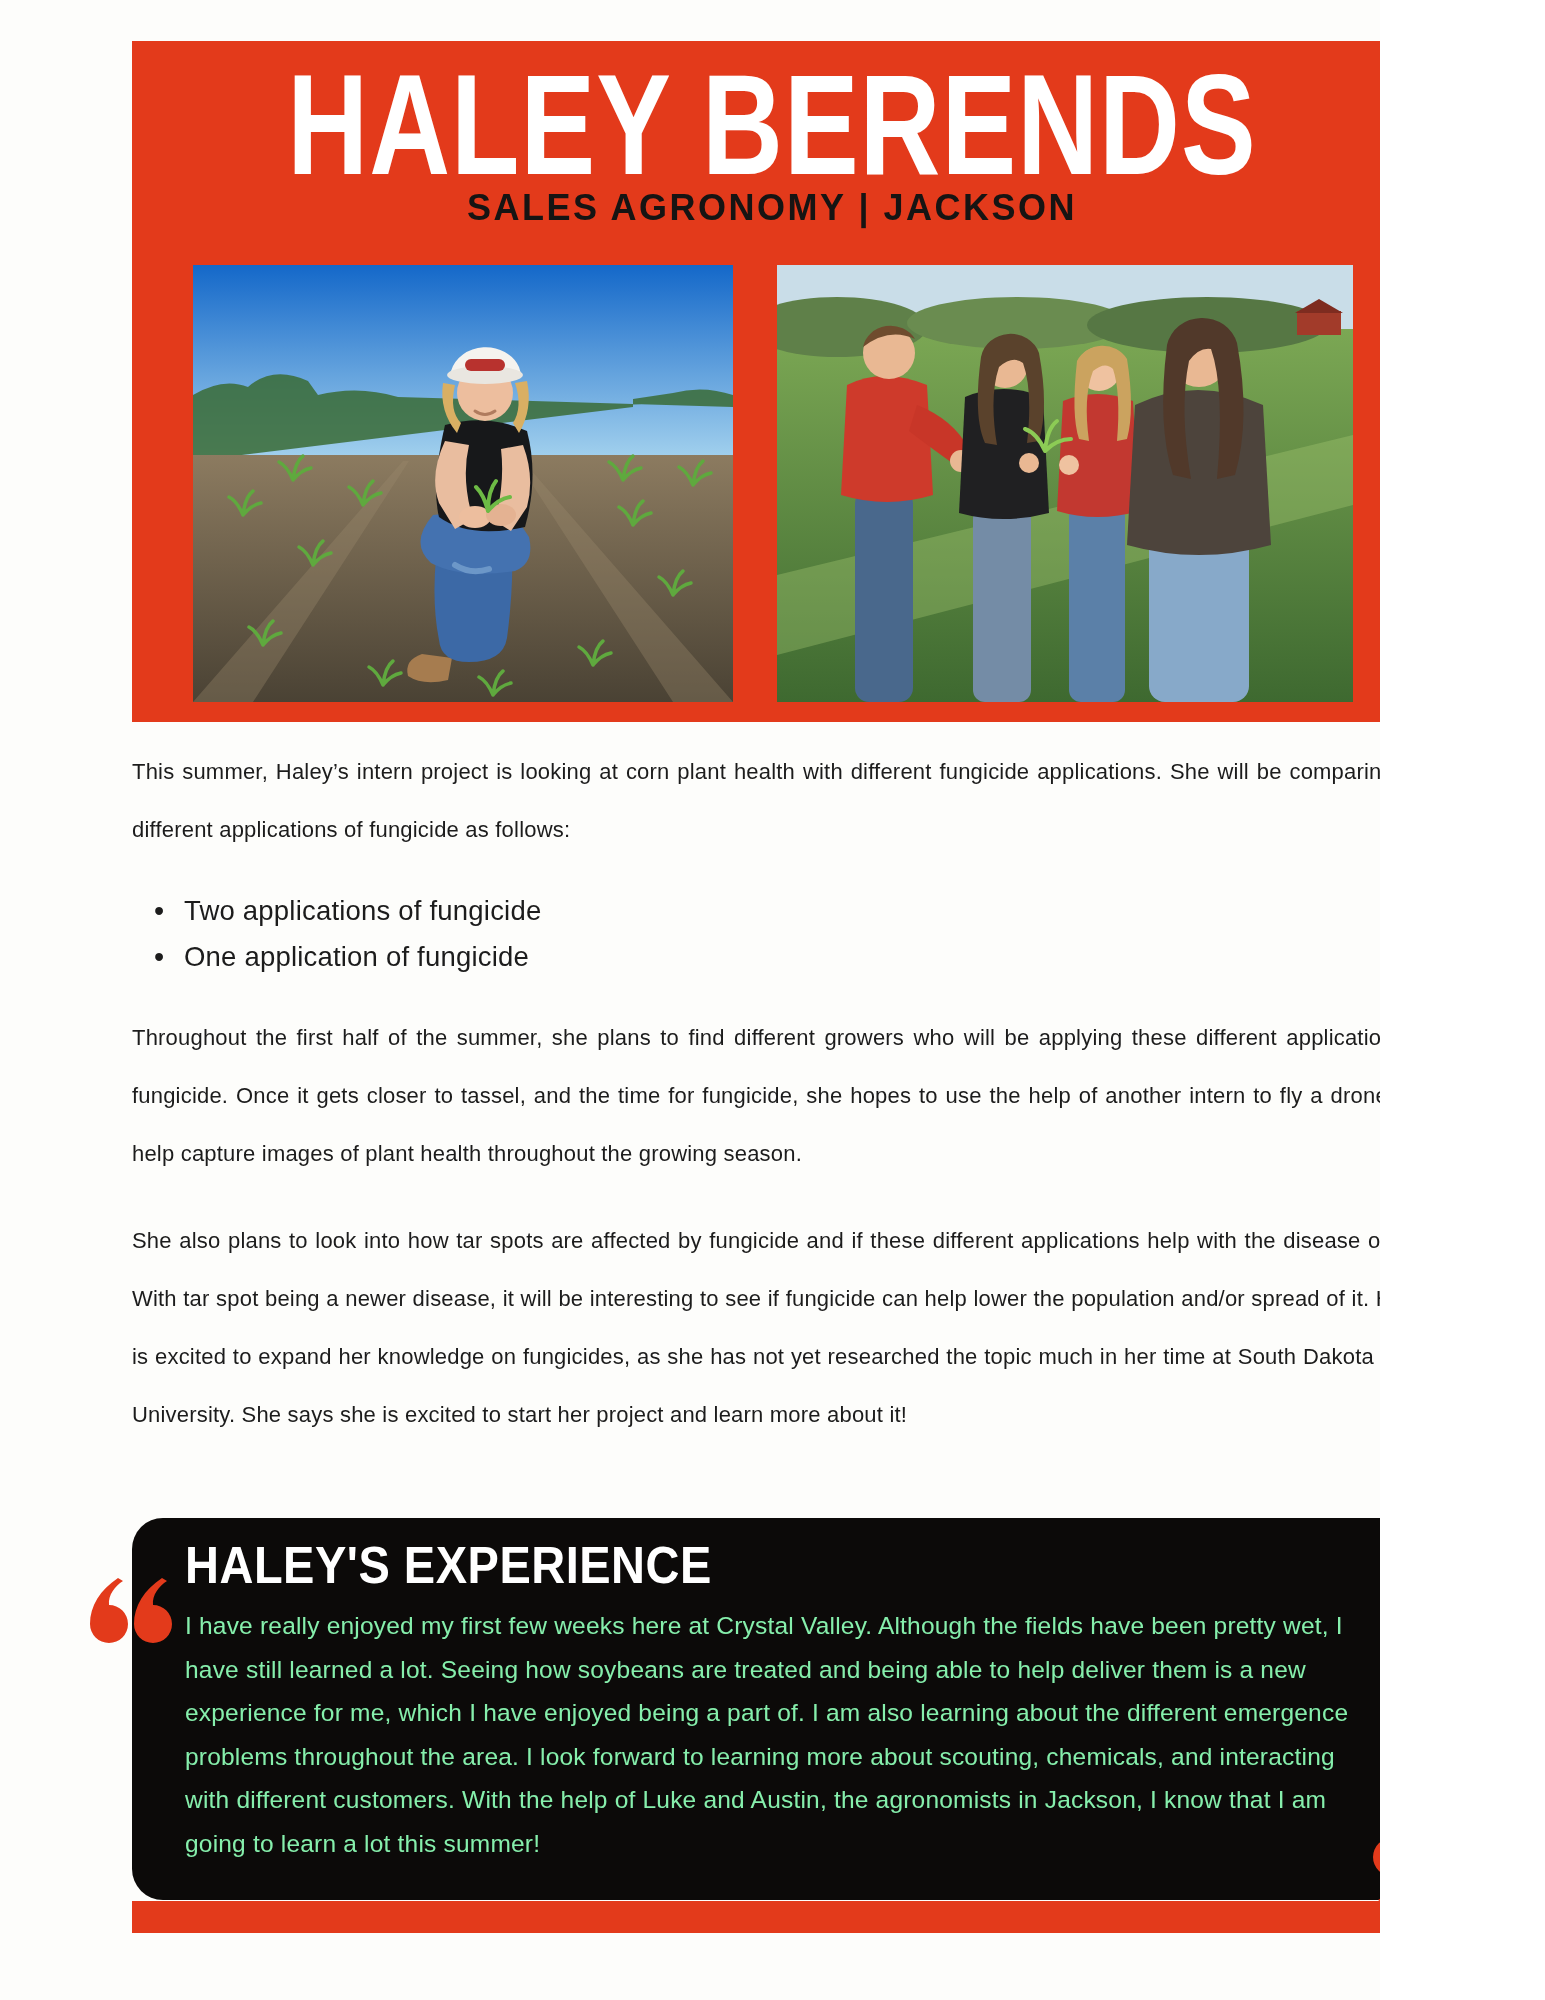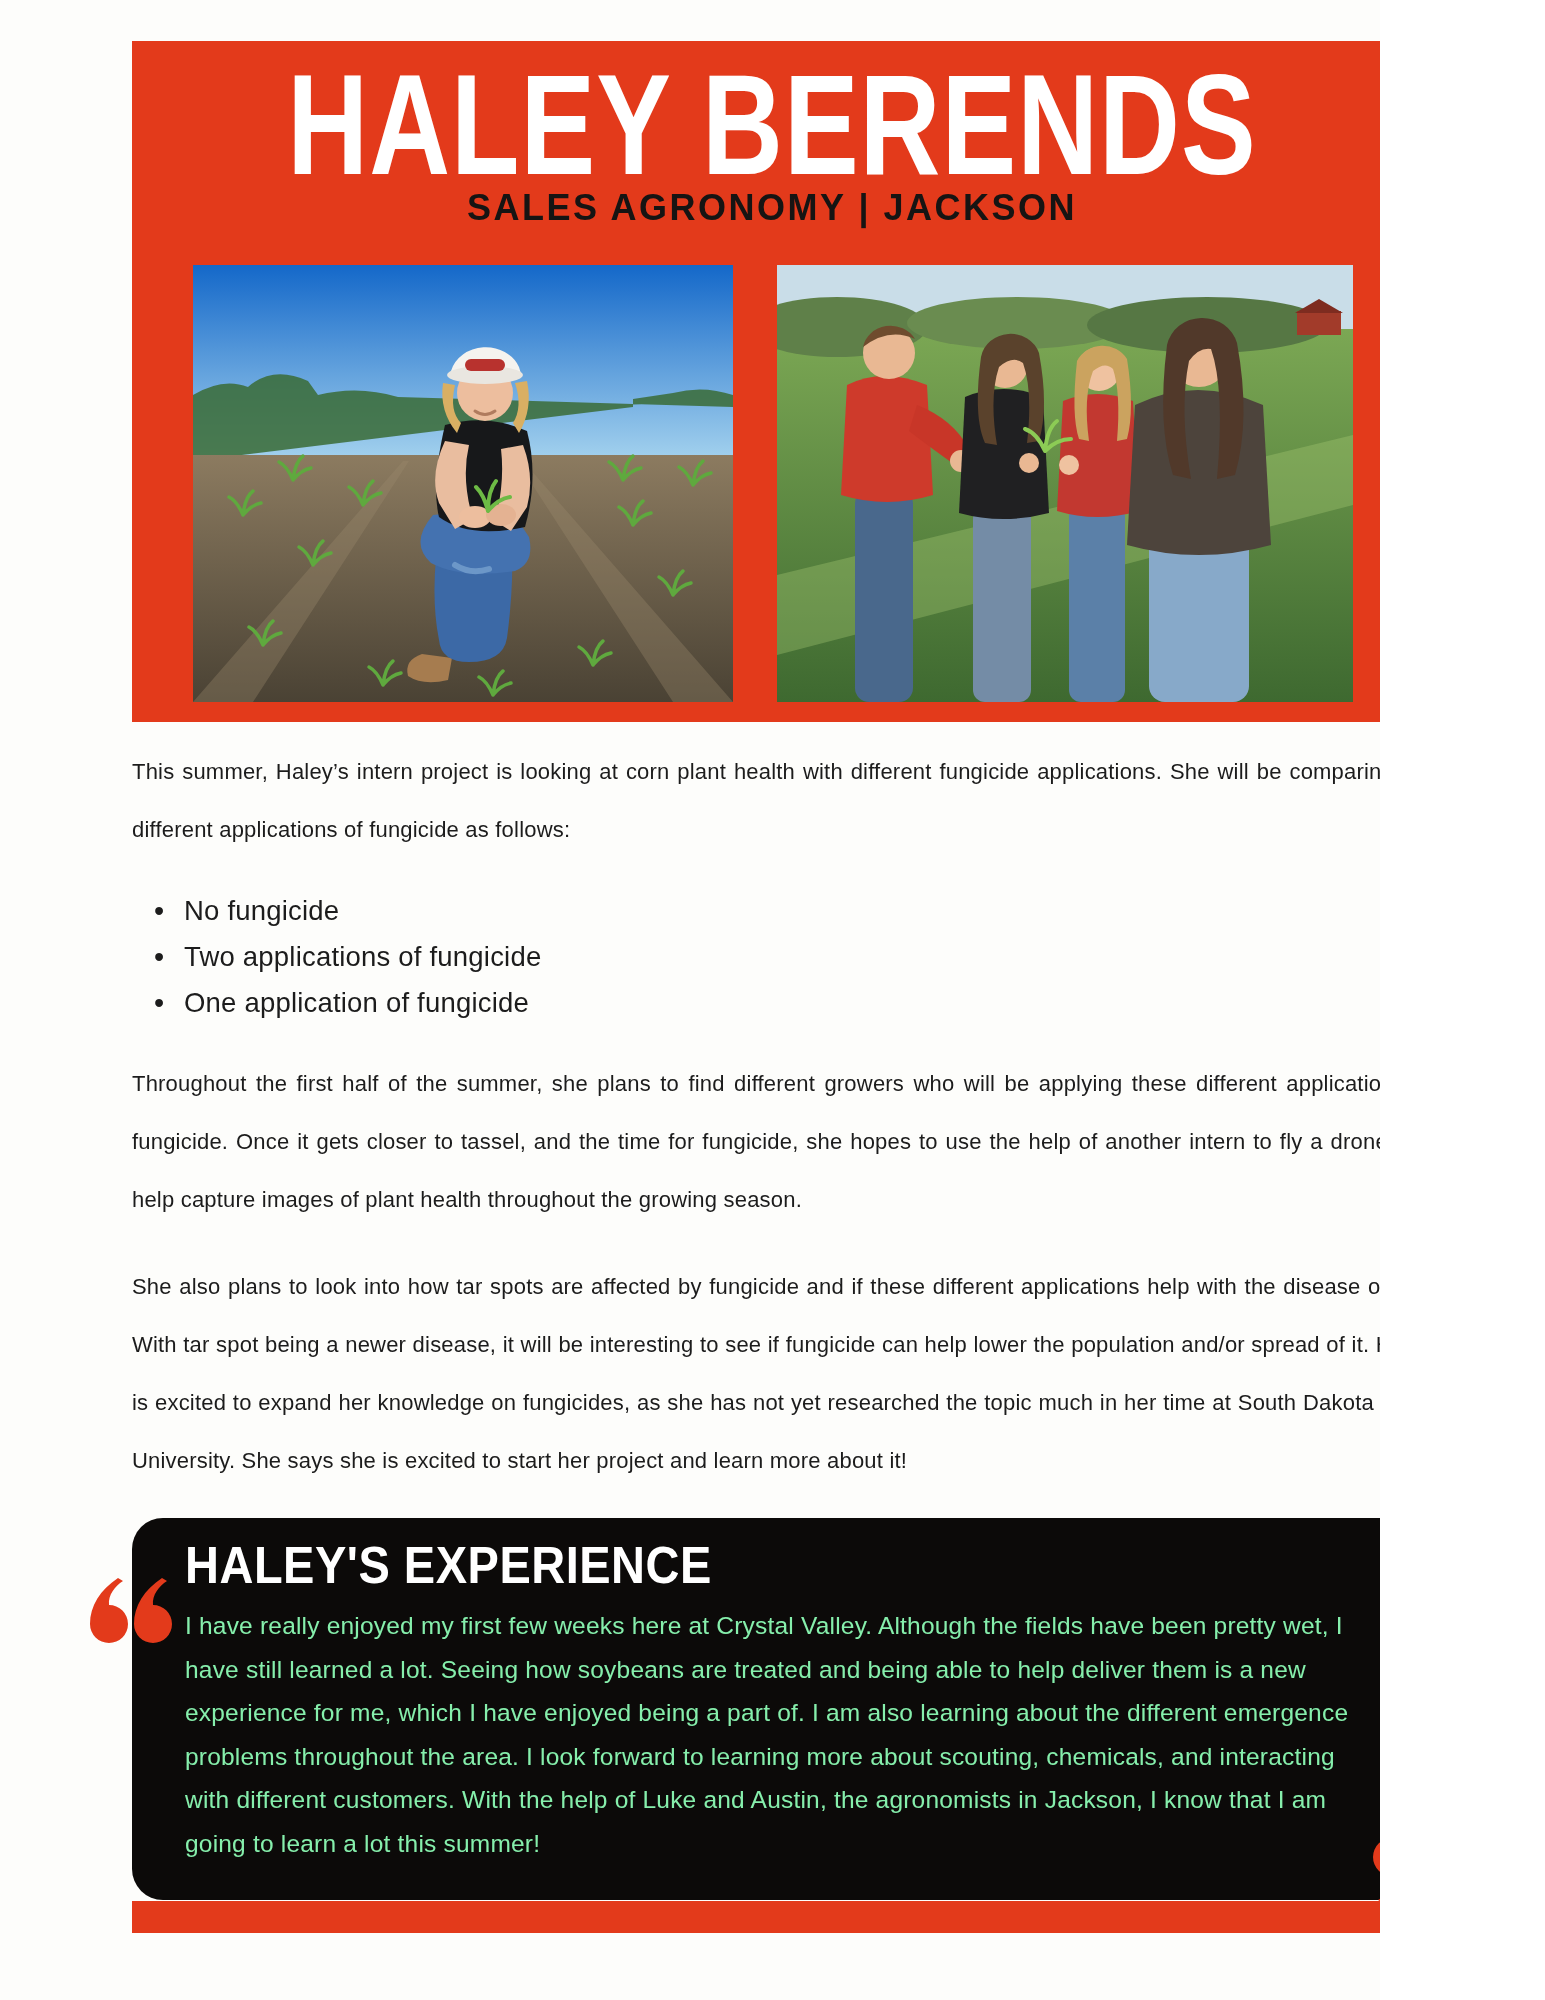--- a/index.html
+++ b/index.html
@@ -165,21 +165,20 @@
           <circle cx="422" cy="92" r="30" fill="#E9B893"></circle>
           <path d="M390,80 q-10,80 6,130 l18,4 q-12,-70 -2,-118 q10,-14 22,-12 q14,40 6,130 l18,-4 q16,-56 2,-132 a36,34 0 0 0 -70,2 z" fill="#51392A"></path>
         </g>
       </svg>
     </div>
   </header>
 
   <main class="article">
     <p>This summer, Haley’s intern project is looking at corn plant health with different fungicide applications. She will be comparing the different applications of fungicide as follows:</p>
     <ul>
-      <li>No fungicide</li>
       <li>Two applications of fungicide</li>
       <li>One application of fungicide</li>
     </ul>
     <p>Throughout the first half of the summer, she plans to find different growers who will be applying these different applications of fungicide. Once it gets closer to tassel, and the time for fungicide, she hopes to use the help of another intern to fly a drone and help capture images of plant health throughout the growing season.</p>
     <p>She also plans to look into how tar spots are affected by fungicide and if these different applications help with the disease or not. With tar spot being a newer disease, it will be interesting to see if fungicide can help lower the population and/or spread of it. Haley is excited to expand her knowledge on fungicides, as she has not yet researched the topic much in her time at South Dakota State University. She says she is excited to start her project and learn more about it!</p>
   </main>
 
   <section class="experience">
     <h2>HALEY'S EXPERIENCE</h2>
     <p class="quote-text">I have really enjoyed my first few weeks here at Crystal Valley. Although the fields have been pretty wet, I have still learned a lot. Seeing how soybeans are treated and being able to help deliver them is a new experience for me, which I have enjoyed being a part of. I am also learning about the different emergence problems throughout the area. I look forward to learning more about scouting, chemicals, and interacting with different customers. With the help of Luke and Austin, the agronomists in Jackson, I know that I am going to learn a lot this summer!</p>

